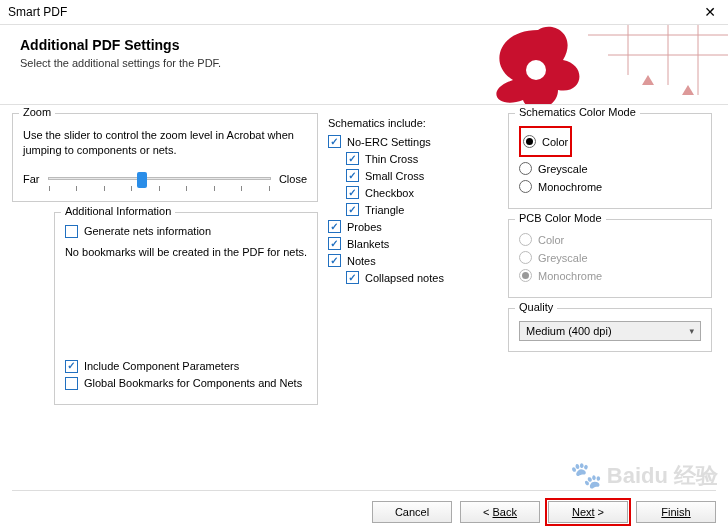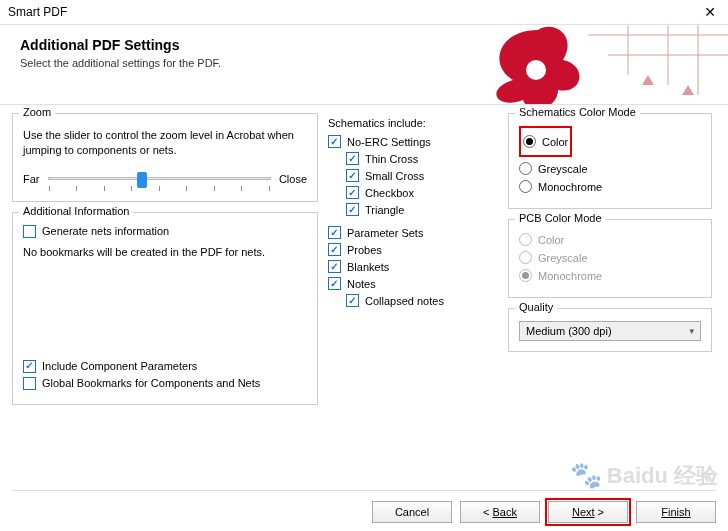--- a/index.html
+++ b/index.html
@@ -5,21 +5,21 @@
 * { box-sizing: border-box; margin: 0; padding: 0; }
 body { font-family: "Segoe UI", Tahoma, sans-serif; font-size: 12px; background: #fff; color: #000; width: 728px; height: 531px; overflow: hidden; position: relative; }
 .titlebar { display: flex; align-items: center; justify-content: space-between; padding: 4px 8px; font-size: 12px; border-bottom: 1px solid #e0e0e0; }
 .titlebar .close { width: 20px; text-align: center; font-size: 14px; cursor: pointer; }
 .header { position: relative; padding: 12px 20px 10px 20px; height: 80px; overflow: hidden; border-bottom: 1px solid #e0e0e0; }
 .header h1 { font-size: 14px; font-weight: bold; margin-bottom: 4px; }
 .header p { font-size: 11px; color: #333; }
 .header .decor { position: absolute; right: 0; top: 0; width: 260px; height: 80px; }
 .content { display: flex; padding: 8px 12px 0 12px; gap: 10px; }
 .col { display: flex; flex-direction: column; }
-.col-left { width: 306px; }
+.col-left { width: 306px; align-items: flex-end; }
 .col-mid { width: 150px; }
 .col-right { width: 224px; padding-left: 20px; }
 .group { border: 1px solid #ccc; margin-bottom: 10px; padding: 8px 10px 10px 10px; position: relative; }
 .group-title { position: absolute; top: -8px; left: 6px; background: #fff; padding: 0 4px; font-size: 11px; }
 .group.plain { border: none; padding: 4px 0; }
 .group.plain .group-title { position: static; background: none; padding: 0; margin-bottom: 6px; }
 .zoom-text { font-size: 11px; line-height: 1.4; margin: 6px 0 10px 0; }
 .slider-row { display: flex; align-items: center; gap: 8px; font-size: 11px; margin: 4px 0 2px 0; }
 .slider { flex: 1; height: 20px; position: relative; display: flex; align-items: center; }
 .slider-track { height: 3px; background: #e8e8e8; border: 1px solid #bbb; width: 100%; position: relative; }
@@ -133,24 +133,20 @@
           <span>Small Cross</span>
         </div>
       <div class="check-row indent1">
           <span class="checkbox checked"></span>
           <span>Checkbox</span>
         </div>
       <div class="check-row indent1">
           <span class="checkbox checked"></span>
           <span>Triangle</span>
         </div>
-      <div class="check-row" style="margin-top:10px">
-          <span class="checkbox checked"></span>
-          <span>Parameter Sets</span>
-        </div>
       <div class="check-row">
           <span class="checkbox checked"></span>
           <span>Probes</span>
         </div>
       <div class="check-row">
           <span class="checkbox checked"></span>
           <span>Blankets</span>
         </div>
       <div class="check-row">
           <span class="checkbox checked"></span>
@@ -194,21 +190,21 @@
         </div>
       <div class="radio-row disabled">
           <span class="radio disabled checked"></span>
           <span>Monochrome</span>
         </div>
     </div>
 
     <div class="group">
       <span class="group-title">Quality</span>
       <div class="select">
-        <span>Medium (300 dpi)</span>
+        <span>Medium (400 dpi)</span>
         <span class="arrow">▾</span>
       </div>
     </div>
   </div>
 </div>
 
 <div class="watermark">
   <span class="paw">🐾</span>
     <span>Baidu 经验</span>
 </div>

